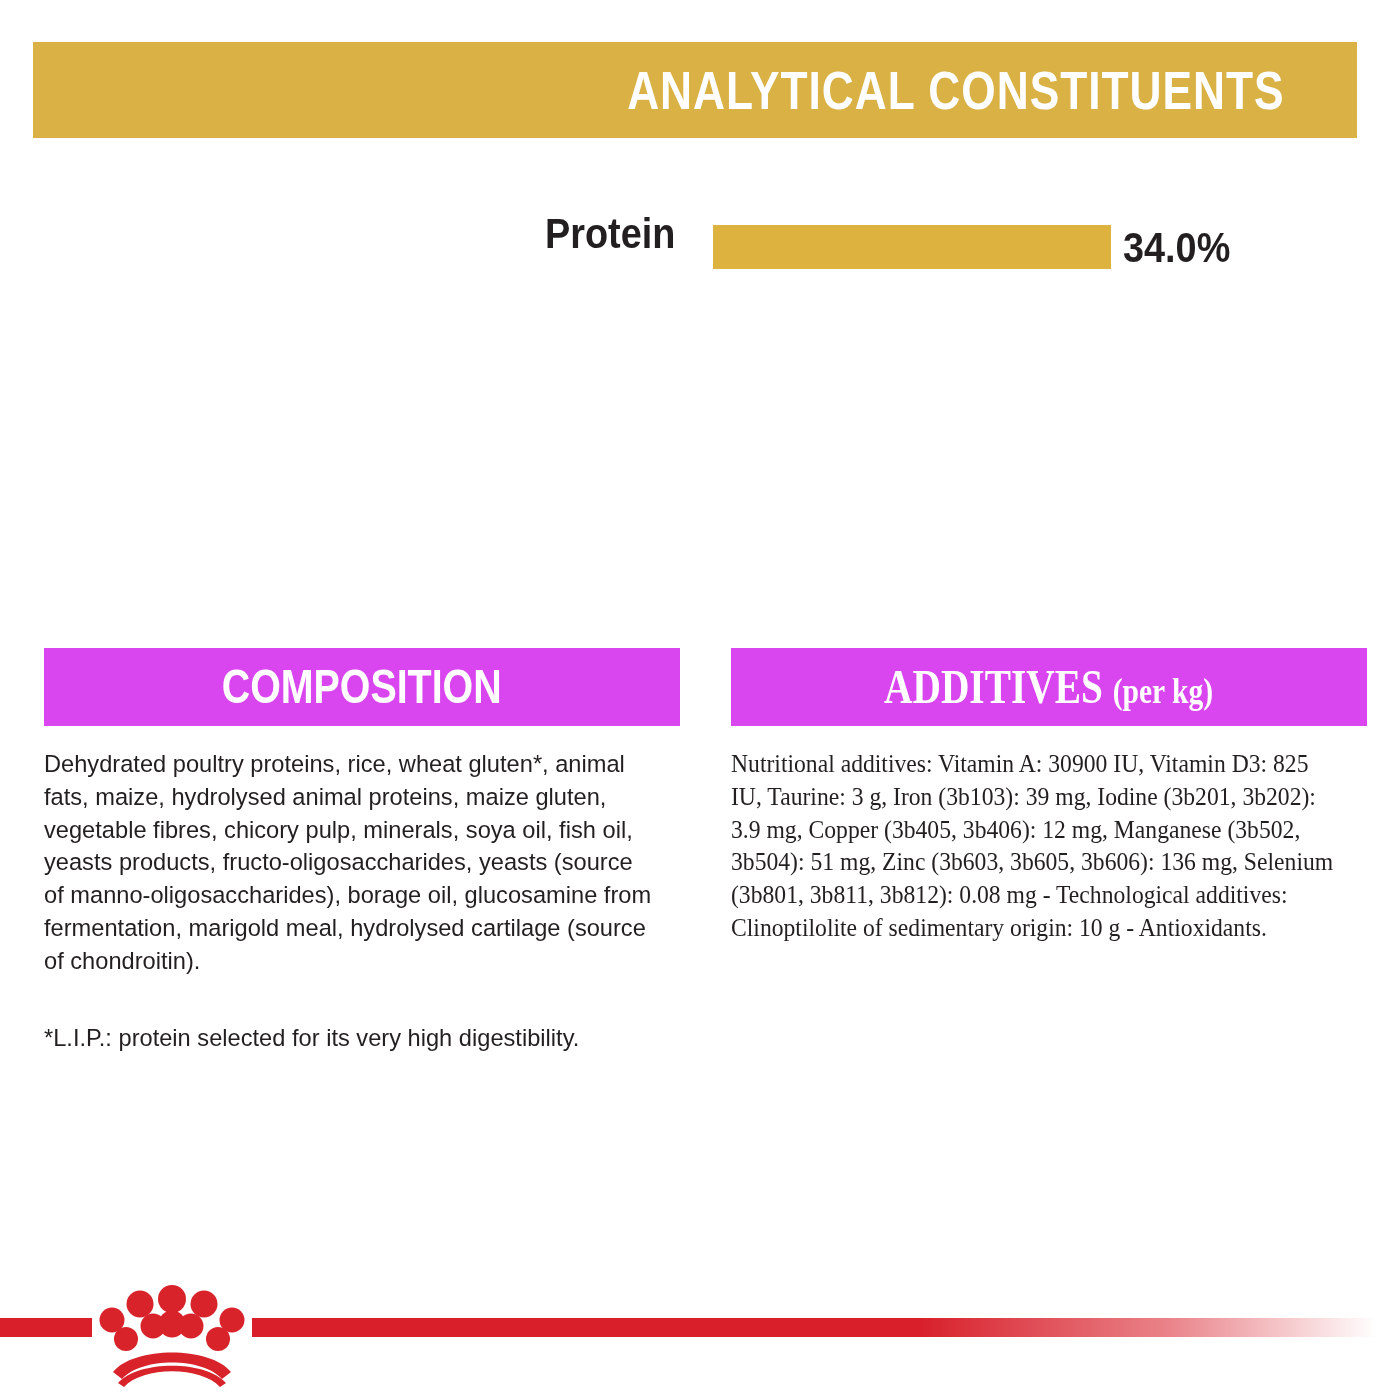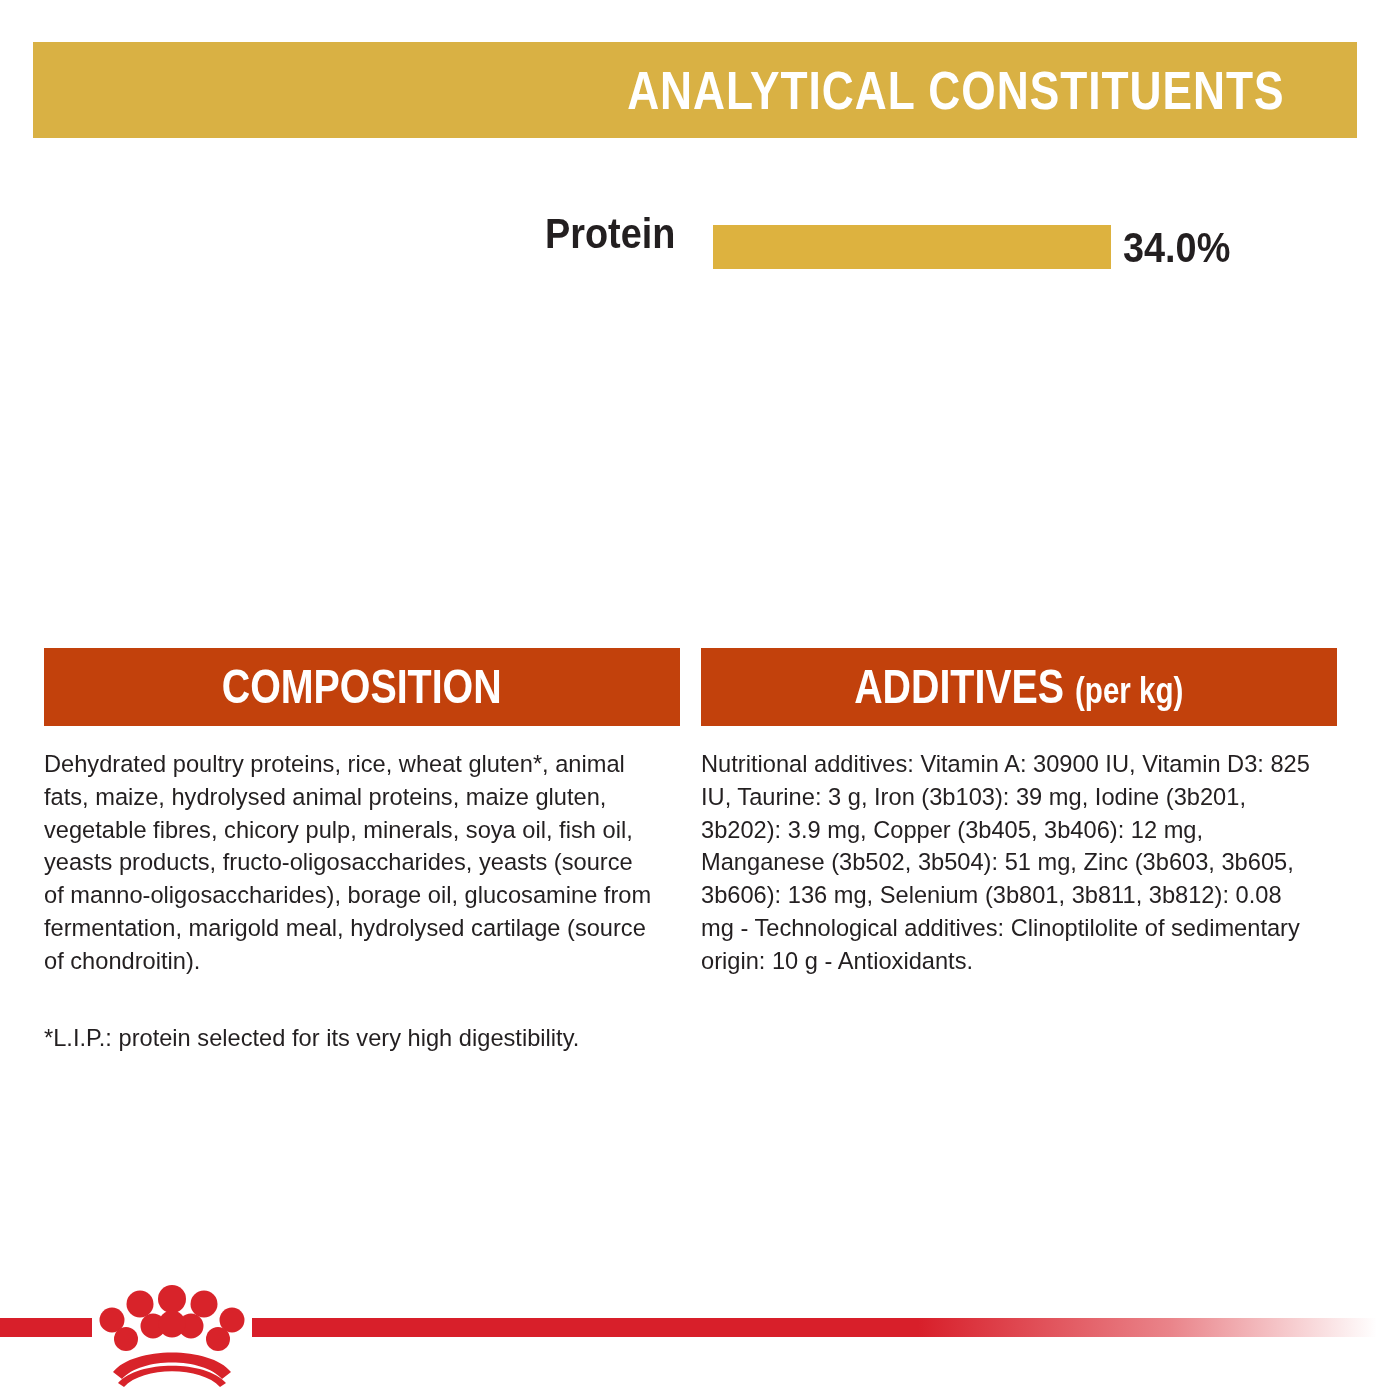--- a/index.html
+++ b/index.html
@@ -95,25 +95,25 @@
     top: 648px;
     left: 0;
     width: 1400px;
   }
   .col {
     position: absolute;
     top: 0;
     width: 636px;
   }
   .col-left  { left: 44px; }
-  .col-right { left: 701px; }
+  .col-right { left: 731px; font-family: Liberation Serif, serif; }
 
   .section-banner {
     height: 78px;
-    background: #c2410c;
+    background: #d946ef;
     display: flex;
     align-items: center;
     justify-content: center;
   }
   .section-title {
     color: #ffffff;
     font-size: 48px;
     font-weight: bold;
     transform: scaleX(0.82);
     transform-origin: center center;

